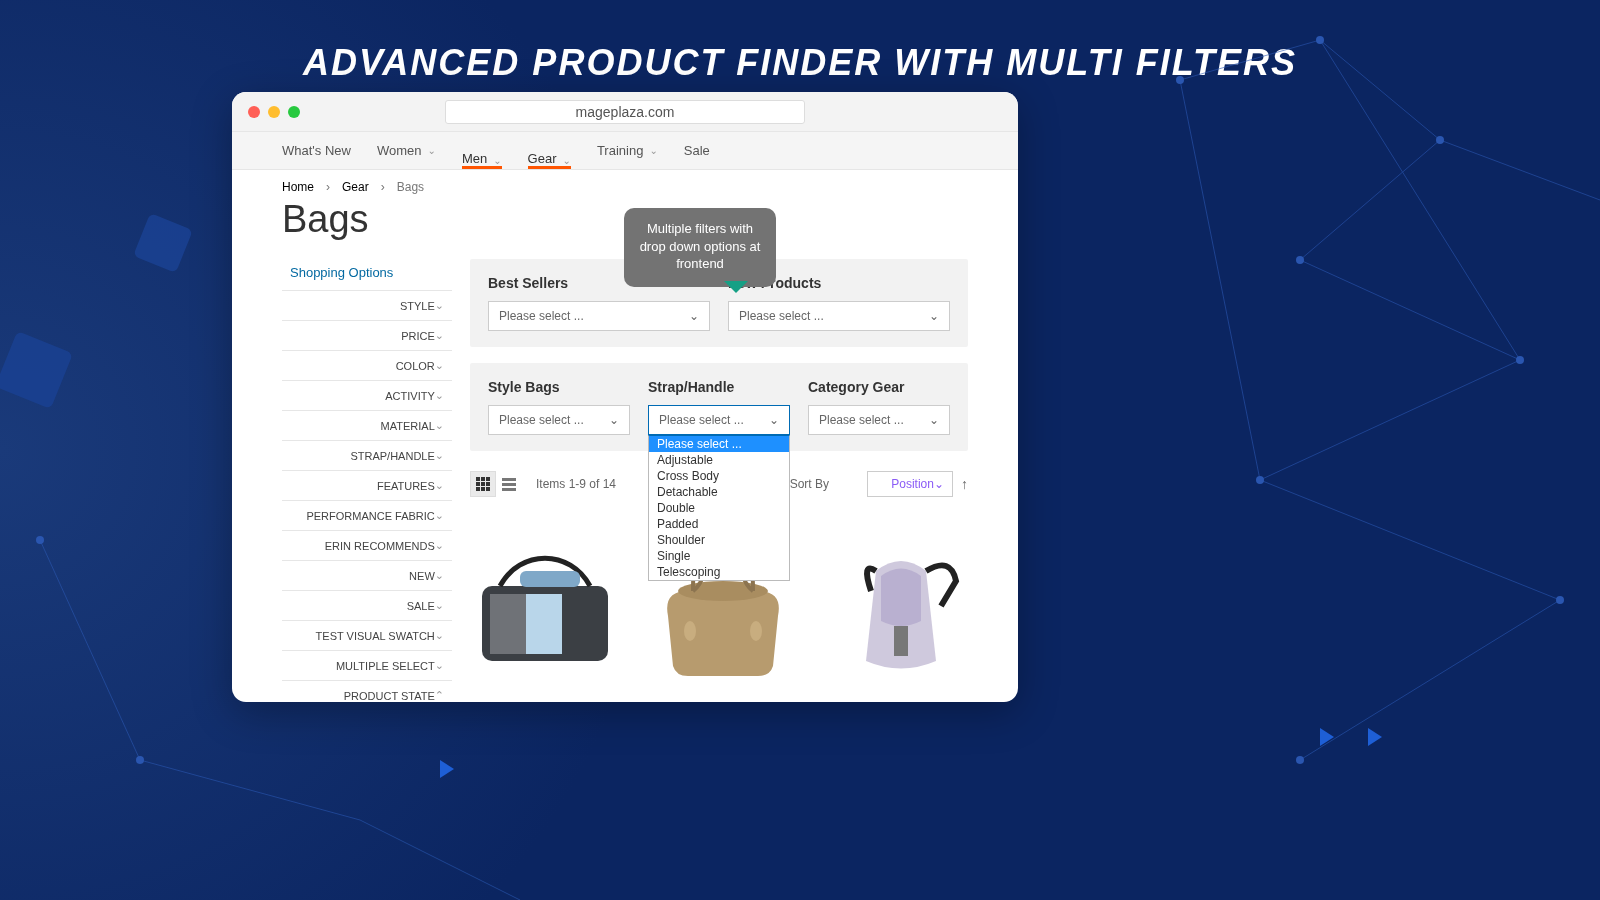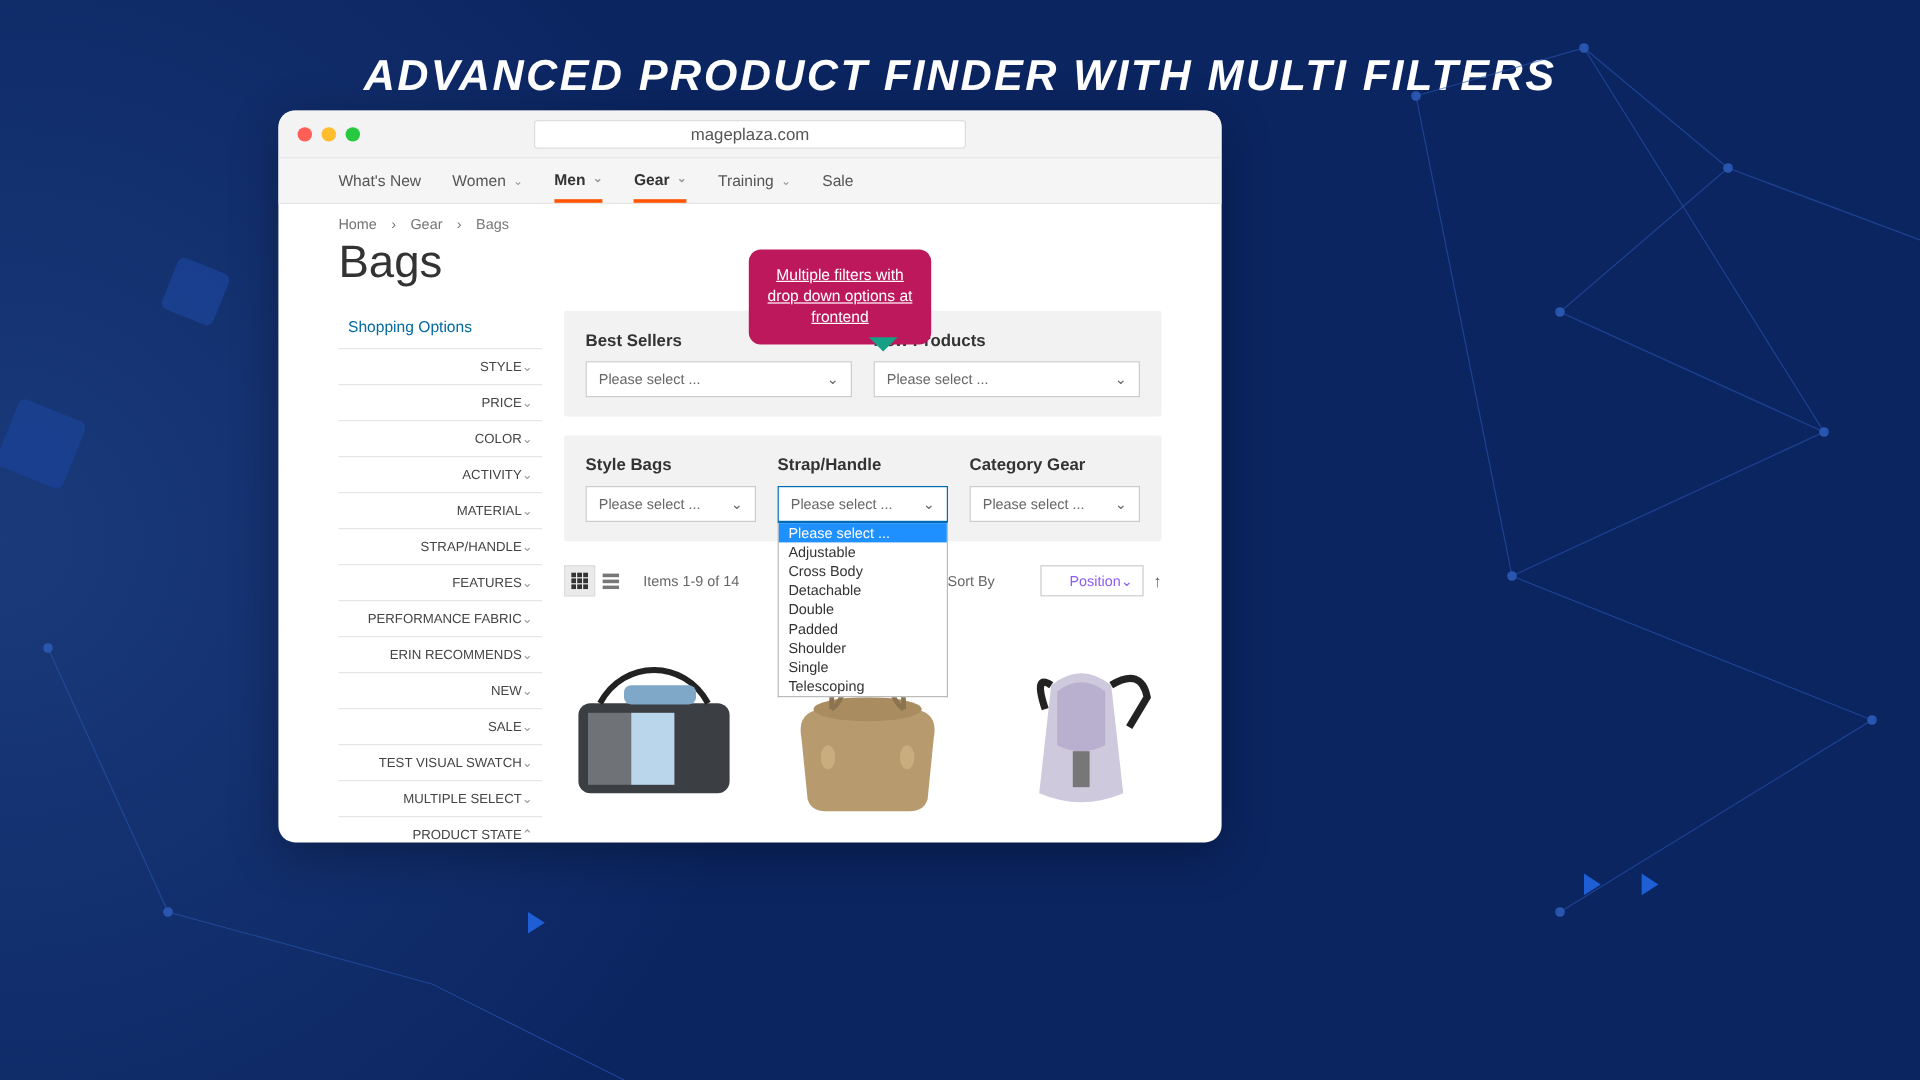--- a/index.html
+++ b/index.html
@@ -49,24 +49,24 @@
   border: 1px solid #ddd; border-radius: 3px;
   display: flex; align-items: center; justify-content: center;
   font-size: 14px; color: #555;
 }
 .nav {
   height: 38px; background: #f5f5f5; border-bottom: 1px solid #e6e6e6;
   display: flex; align-items: center; gap: 26px;
   padding: 0 50px; font-size: 13px; color: #555;
 }
 .nav-item { display: flex; align-items: center; gap: 6px; cursor: pointer; height: 100%; }
-.nav-item.active { color: #333; font-weight: 700; border-bottom: 3px solid #ff5501; }
+.nav-item.active { color: #333; font-weight: 400; border-bottom: 3px solid #ff5501; align-items: flex-end; }
 .chev { font-size: 10px; color: #999; }
 .crumbs { padding: 10px 50px 0; font-size: 12px; color: #777; display: flex; gap: 12px; align-items: center; }
-.crumbs a { color: #737373; text-decoration: none; }
+.crumbs a { color: #000000; text-decoration: none; }
 .page-title { padding: 4px 50px 18px; font-size: 38px; font-weight: 400; color: #333; }
 .content { display: flex; padding: 0 50px; gap: 18px; }
 .sidebar { width: 170px; flex-shrink: 0; }
 .shop-opts-title { font-size: 13px; color: #0369a1; padding: 6px 8px 10px; }
 .opt-row {
   border-top: 1px solid #e6e6e6;
   padding: 8px 8px;
   display: flex; justify-content: flex-end; align-items: center;
   font-size: 11px; text-transform: uppercase; color: #444;
   cursor: pointer;
@@ -104,28 +104,27 @@
 .view-btn.active { background: #eaeaea; color: #333; border-color: #ddd; }
 .sort-group { display: flex; align-items: center; gap: 8px; }
 .sort-select { border: 1px solid #ccc; height: 26px; width: 86px; display: flex; align-items: center; justify-content: flex-end; padding: 0 8px; font-size: 12px; color: #8b5cf6; cursor: pointer; margin-left: 30px;}
 .sort-arrow { color: #666; cursor: pointer; font-size: 14px; }
 .products { display: flex; gap: 28px; padding: 30px 0 0; }
 .product { width: 150px; height: 150px; display: flex; align-items: center; justify-content: center; }
 .callout {
   position: absolute;
   left: 624px; top: 208px;
   width: 152px;
-  background: #be185d;
+  background: #737373;
   color: #fff; font-size: 13px;
   text-align: center;
   padding: 12px 10px 14px;
   border-radius: 10px;
   line-height: 1.35;
   z-index: 60;
-  text-decoration: underline;
 }
 .callout::after {
   content: ''; position: absolute; left: 100px; bottom: -18px;
   border: 12px solid transparent; border-top-color: #16a085;
 }
 .cube { position: absolute; width: 46px; height: 46px; background: #1a4090; transform: rotate(22deg); border-radius: 6px; opacity: .9; }
 .tri { position: absolute; width: 0; height: 0; border-left: 14px solid #1e5fd6; border-top: 9px solid transparent; border-bottom: 9px solid transparent; }
 </style>
 </head>
 <body>

